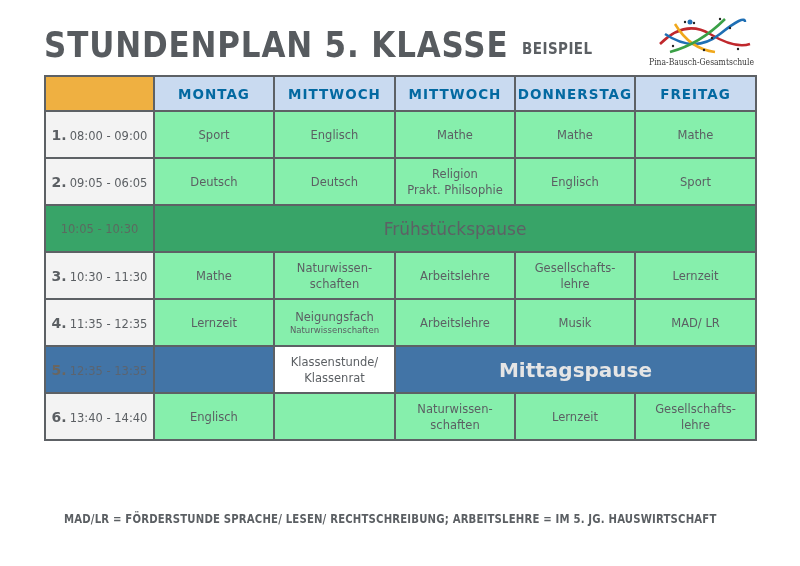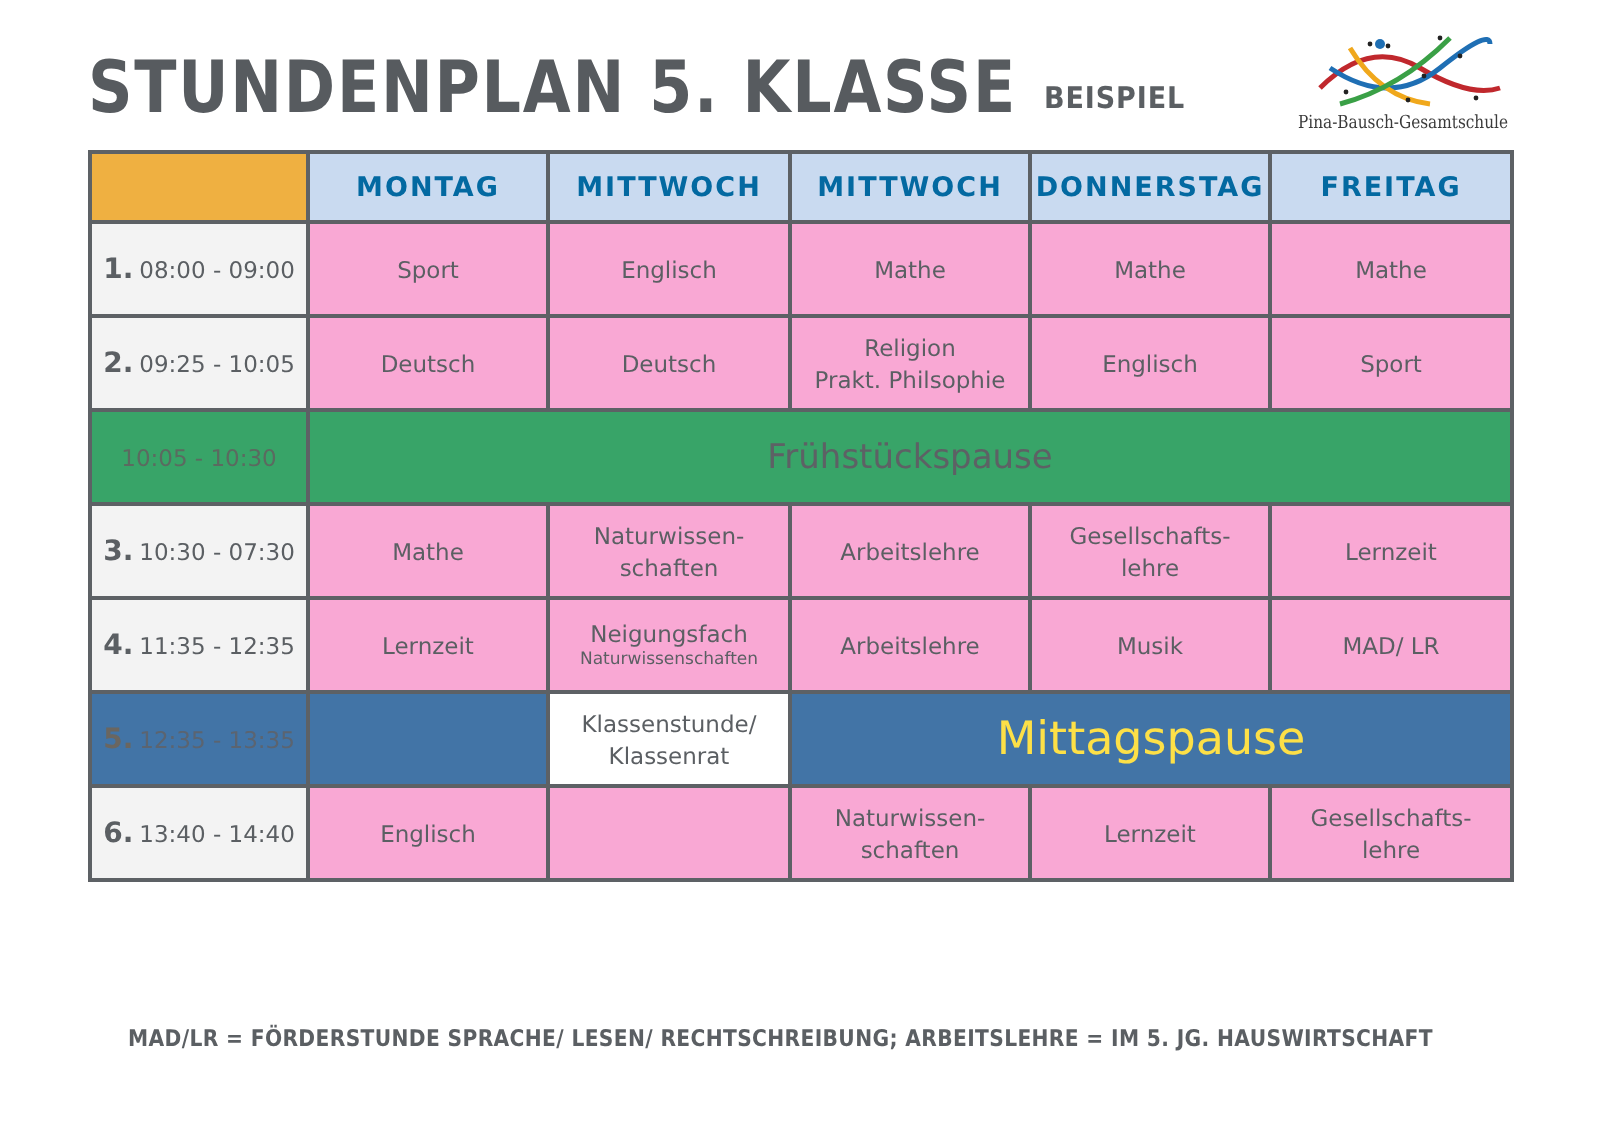--- a/index.html
+++ b/index.html
@@ -11,30 +11,30 @@
               transform:scaleX(0.9); transform-origin:left top; }
   .logo { position:absolute; left:640px; top:14px; width:120px; height:56px; }
   .logo-text { position:absolute; left:0; right:0; top:43px; text-align:center; font-family:"DejaVu Serif", serif;
                font-size:9px; color:#3a3a3a; transform:scaleX(0.85); white-space:nowrap; }
   table.tt { position:absolute; left:44px; top:75px; border-collapse:collapse; table-layout:fixed; }
   table.tt td, table.tt th { border:2px solid #5d6165; padding:0; text-align:center; vertical-align:middle; }
   th.day { background:#c9daf0; height:33px; font-weight:bold; font-size:13.5px; letter-spacing:1px; color:#0369a1; }
   th.corner { background:#efb041; }
   td.time { background:#f3f3f3; text-align:left; font-size:11.5px; color:#5b5f63; white-space:nowrap; padding-left:6px; }
   td.time .num { font-weight:bold; font-size:14px; color:#5b5f63; margin-right:3px; }
-  td.cell { background:#f9a8d4; height:45px; font-size:11.5px; line-height:16px; color:#5b5f63; }
+  td.cell { background:#86efac; height:45px; font-size:11.5px; line-height:16px; color:#5b5f63; }
   td.cell .small { font-size:8.5px; line-height:11px; display:block; }
   tr.break td { background:#38a468; height:45px; }
   tr.break td.time { background:#38a468; color:#5b6a60; }
   tr.break td.label { font-weight:normal; font-size:17px; color:#5d6165; }
   tr.lunch td { background:#4274a6;margin-top:16px; }
   tr.lunch td.time { background:#4274a6; color:#5b6470; }
   tr.lunch td.time .num { color:#6a6660; }
   tr.lunch td.white { background:#ffffff; }
-  tr.lunch td.label { font-weight:normal; font-size:23px; color:#fde047; }
+  tr.lunch td.label { font-weight:bold; font-size:20px; color:#e5e5e5; }
   .footnote { position:absolute; left:64px; top:512px; font-weight:bold; font-size:11.5px; color:#5b5f63;
               transform:scaleX(0.88); transform-origin:left top; white-space:nowrap; letter-spacing:0.2px; }
 </style>
 </head>
 <body>
 
 <div class="title">STUNDENPLAN 5. KLASSE</div>
 <div class="subtitle">BEISPIEL</div>
 
 <div class="logo">
@@ -78,36 +78,36 @@
   <tr>
     <td class="time"><span class="num">1.</span><span>08:00 - 09:00</span></td>
     <td class="cell">Sport</td>
     <td class="cell">Englisch</td>
     <td class="cell">Mathe</td>
     <td class="cell">Mathe</td>
     <td class="cell">Mathe</td>
   </tr>
 
   <tr>
-    <td class="time"><span class="num">2.</span><span>09:25 - 10:05</span></td>
+    <td class="time"><span class="num">2.</span><span>09:05 - 06:05</span></td>
     <td class="cell">Deutsch</td>
     <td class="cell">Deutsch</td>
     <td class="cell ml">Religion
 Prakt. Philsophie</td>
     <td class="cell">Englisch</td>
     <td class="cell">Sport</td>
   </tr>
 
   <tr class="break">
     <td class="time">10:05 - 10:30</td>
     <td class="label" colspan="5">Frühstückspause</td>
   </tr>
 
   <tr>
-    <td class="time"><span class="num">3.</span><span>10:30 - 07:30</span></td>
+    <td class="time"><span class="num">3.</span><span>10:30 - 11:30</span></td>
     <td class="cell">Mathe</td>
     <td class="cell ml">Naturwissen-
 schaften</td>
     <td class="cell">Arbeitslehre</td>
     <td class="cell ml">Gesellschafts-
 lehre</td>
     <td class="cell">Lernzeit</td>
   </tr>
 
   <tr>

